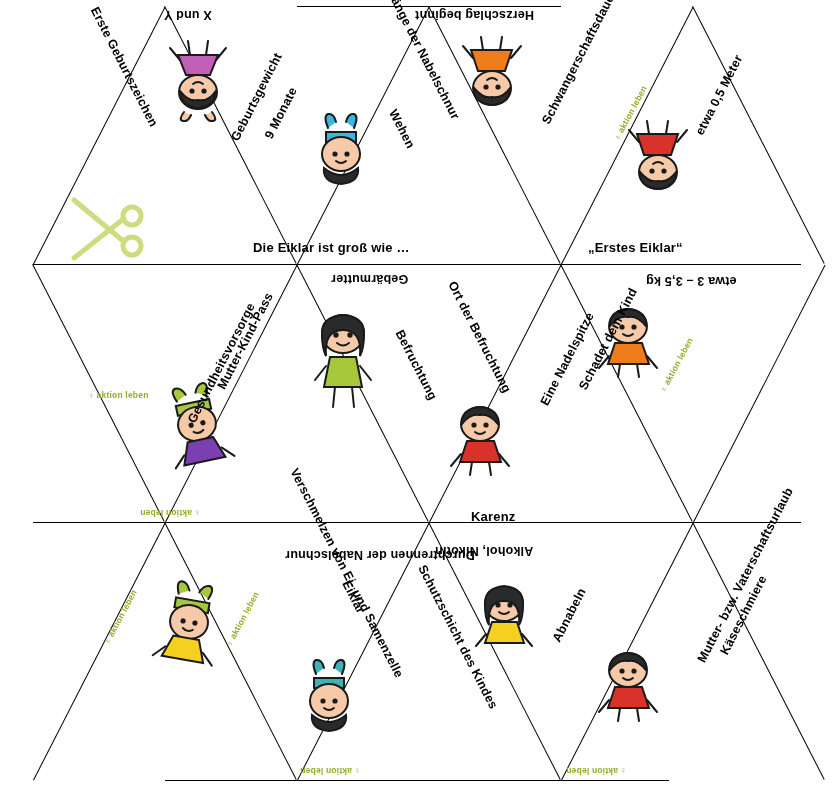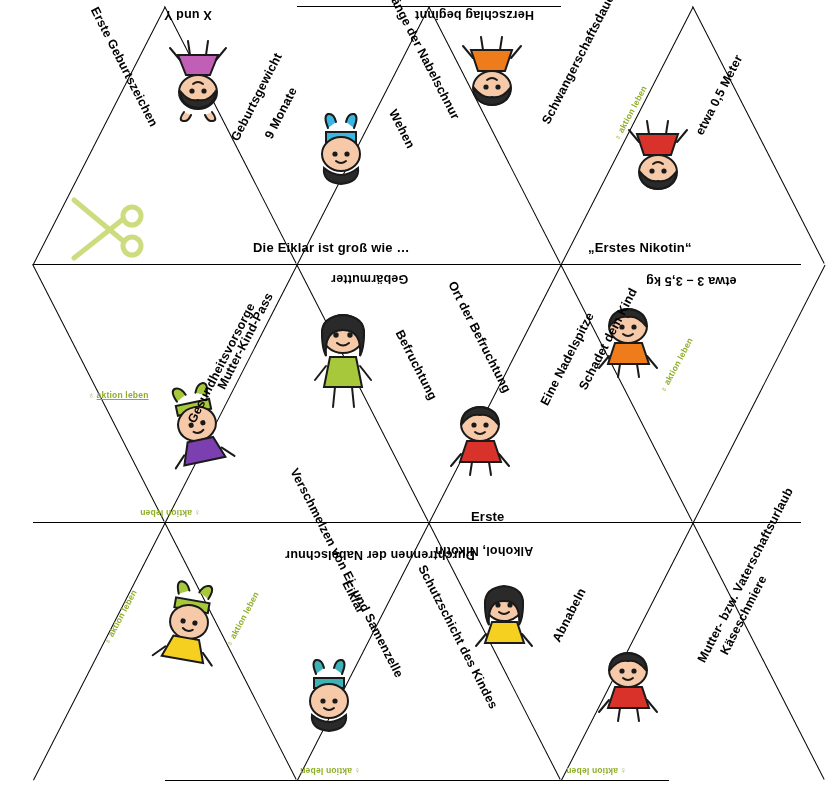--- a/index.html
+++ b/index.html
@@ -287,21 +287,21 @@
       </g>
     </svg>
   </div>
 
   <div class="brand" style="left:600px;top:108px;transform:rotate(-62deg);">
     <span class="rib">♁</span><span>aktion leben</span>
   </div>
   <div class="brand" style="left:646px;top:360px;transform:rotate(-62deg);">
     <span class="rib">♁</span><span>aktion leben</span>
   </div>
-  <div class="brand" style="left:88px;top:390px;text-decoration:underline;">
+  <div class="brand" style="left:88px;top:390px;">
     <span class="rib">♁</span><span>aktion leben</span>
   </div>
   <div class="brand" style="left:140px;top:508px;transform:rotate(180deg);">
     <span class="rib">♁</span><span>aktion leben</span>
   </div>
   <div class="brand" style="left:90px;top:612px;transform:rotate(-62deg);">
     <span class="rib">♁</span><span>aktion leben</span>
   </div>
   <div class="brand" style="left:212px;top:614px;transform:rotate(-62deg);">
     <span class="rib">♁</span><span>aktion leben</span>
@@ -317,33 +317,33 @@
   <div class="lbl b" style="left:58px;top:60px;transform:rotate(62.9deg);">Erste Geburtszeichen</div>
   <div class="lbl b" style="left:208px;top:90px;transform:rotate(-62.9deg);">Geburtsgewicht</div>
   <div class="lbl b" style="left:253px;top:106px;transform:rotate(-62.9deg);">9 Monate</div>
   <div class="lbl b" style="left:381px;top:122px;transform:rotate(62.9deg);">Wehen</div>
   <div class="lbl b" style="left:352px;top:48px;transform:rotate(62.9deg);">Länge der Nabelschnur</div>
   <div class="lbl b" style="left:415px;top:8px;transform:rotate(180deg);">Herzschlag beginnt</div>
   <div class="lbl b" style="left:505px;top:50px;transform:rotate(-62.9deg);">Schwangerschaftsdauer</div>
   <div class="lbl b" style="left:675px;top:88px;transform:rotate(-62.9deg);">etwa 0,5 Meter</div>
 
   <div class="lbl b c" style="left:253px;top:240px;">Die Eiklar ist groß wie …</div>
-  <div class="lbl b c" style="left:588px;top:240px;">„Erstes Nikotin“</div>
+  <div class="lbl b c" style="left:588px;top:240px;">„Erstes Eiklar“</div>
 
   <div class="lbl b" style="left:331px;top:272px;transform:rotate(180deg);">Gebärmutter</div>
   <div class="lbl b" style="left:646px;top:274px;transform:rotate(180deg);">etwa 3 – 3,5 kg</div>
 
   <div class="lbl b" style="left:192px;top:334px;transform:rotate(-62.9deg);">Mutter-Kind-Pass</div>
   <div class="lbl b" style="left:155px;top:356px;transform:rotate(-62.9deg);">Gesundheitsvorsorge</div>
   <div class="lbl b" style="left:378px;top:358px;transform:rotate(62.9deg);">Befruchtung</div>
   <div class="lbl b" style="left:418px;top:330px;transform:rotate(62.9deg);">Ort der Befruchtung</div>
   <div class="lbl b" style="left:552px;top:332px;transform:rotate(-62.9deg);">Schadet dem Kind</div>
   <div class="lbl b" style="left:516px;top:352px;transform:rotate(-62.9deg);">Eine Nadelspitze</div>
 
-  <div class="lbl b c" style="left:471px;top:509px;">Erste</div>
+  <div class="lbl b c" style="left:471px;top:509px;">Karenz</div>
   <div class="lbl b" style="left:435px;top:544px;transform:rotate(180deg);">Alkohol, Nikotin</div>
   <div class="lbl b" style="left:285px;top:548px;transform:rotate(180deg);">Durchtrennen der Nabelschnur</div>
 
   <div class="lbl b" style="left:230px;top:566px;transform:rotate(62.9deg);">Verschmelzen von Ei- und Samenzelle</div>
   <div class="lbl b" style="left:378px;top:630px;transform:rotate(62.9deg);">Schutzschicht des Kindes</div>
   <div class="lbl b" style="left:336px;top:590px;transform:rotate(62.9deg);">Eiklar</div>
   <div class="lbl b" style="left:540px;top:608px;transform:rotate(-62.9deg);">Abnabeln</div>
   <div class="lbl b" style="left:648px;top:568px;transform:rotate(-62.9deg);">Mutter- bzw. Vaterschaftsurlaub</div>
   <div class="lbl b" style="left:700px;top:608px;transform:rotate(-62.9deg);">Käseschmiere</div>
 

